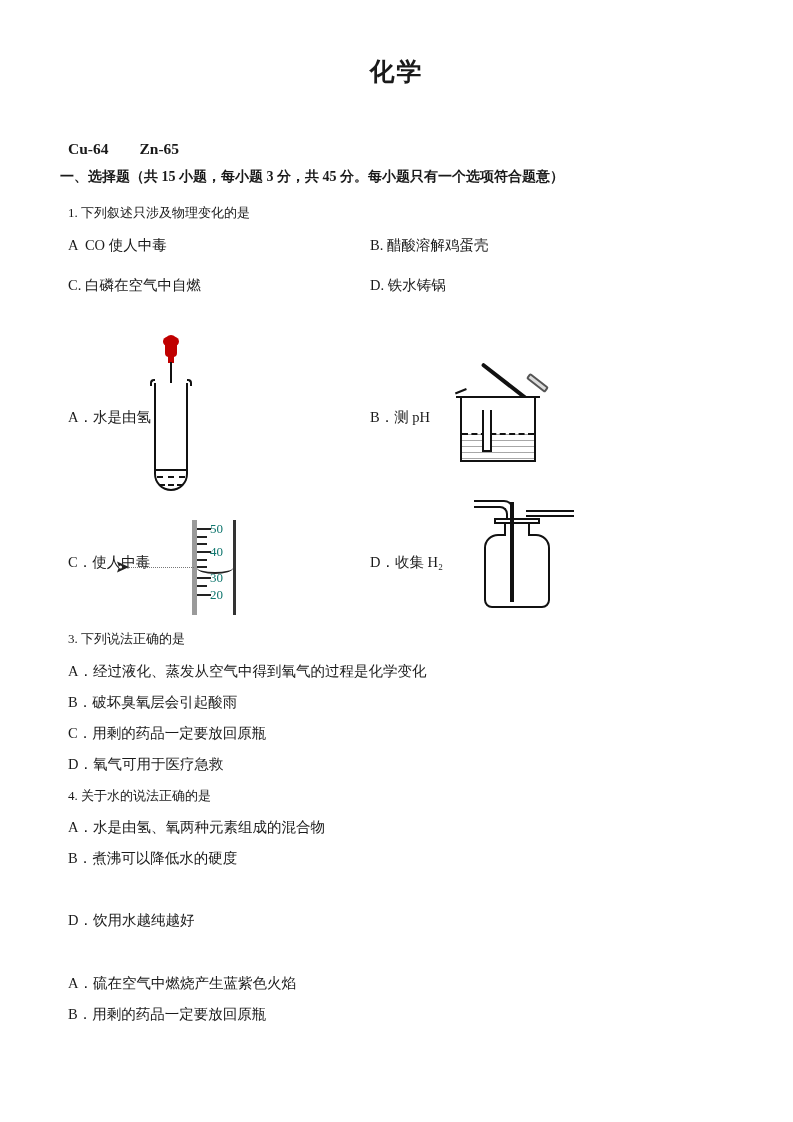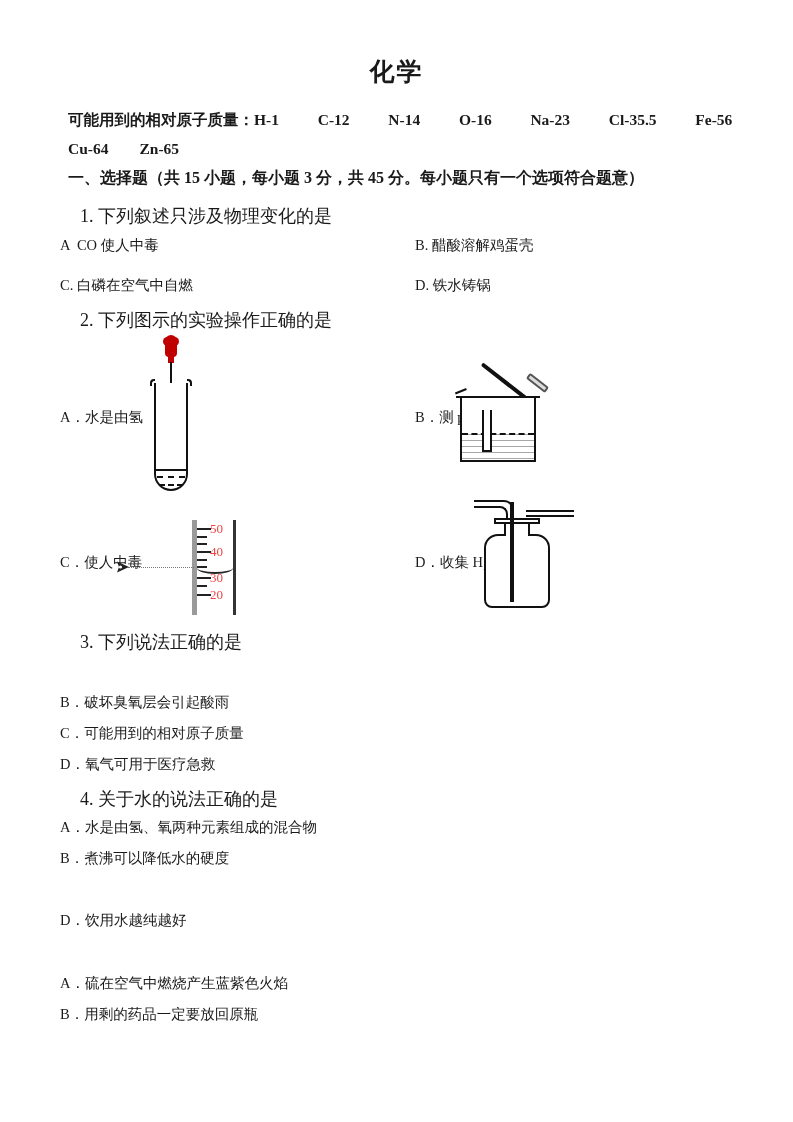--- a/index.html
+++ b/index.html
@@ -34,39 +34,39 @@
     position: absolute;
     left: 68px;
     font-size: 15.5px;
     font-weight: bold;
     white-space: pre;
   }
   #atomic-row-1 { top: 110px; }
   #atomic-row-2 { top: 140px; }
   .section-heading {
     position: absolute;
-    left: 68px;
+    left: 60px;
     top: 168px;
-    font-size: 16px;
+    font-size: 14px;
     font-weight: bold;
     white-space: pre;
   }
   .q-stem {
     position: absolute;
-    left: 80px;
-    font-size: 18px;
+    left: 68px;
+    font-size: 13px;
     white-space: pre;
   }
   .opt {
     position: absolute;
     font-size: 14.5px;
     white-space: pre;
   }
-  .opt.left  { left: 60px; }
-  .opt.right { left: 415px; }
+  .opt.left  { left: 68px; }
+  .opt.right { left: 370px; }
 
   
   .fig { position: absolute; }
 
   
   #fig-dropper { left: 140px; top: 335px; width: 70px; height: 165px; }
   .tt-body {
     position: absolute;
     left: 14px; top: 48px;
     width: 34px; height: 108px;
@@ -239,21 +239,21 @@
     left: 47px;
     width: 10px; height: 0;
     border-top: 2px solid #222;
   }
   .cy-tick.major { width: 14px; }
   .cy-label {
     position: absolute;
     left: 60px;
     font-size: 13px;
     font-family: "Liberation Serif", serif;
-    color: #ef4444;
+    color: #0f766e;
     line-height: 1;
   }
   .cy-meniscus {
     position: absolute;
     left: 47px; top: 42px;
     width: 36px; height: 12px;
     border-bottom: 2px solid #222;
     border-radius: 0 0 50% 50%;
     box-sizing: border-box;
   }
@@ -335,32 +335,30 @@
     box-sizing: border-box;
   }
 </style>
 </head>
 <body>
 
 <div class="page">
 
   <div class="doc-title">化学</div>
 
-  <div class="atomic-line" id="atomic-row-1">可能用到的相对原子质量：H-1          C-12          N-14          O-16          Na-23          Cl-35.5          Fe-56</div>
   <div class="atomic-line" id="atomic-row-2">Cu-64        Zn-65</div>
 
   <div class="section-heading">一、选择题（共 15 小题，每小题 3 分，共 45 分。每小题只有一个选项符合题意）</div>
 
   <div class="q-stem" style="top:204px">1. 下列叙述只涉及物理变化的是</div>
   <div class="opt left" style="top:236px">A  CO 使人中毒</div>
   <div class="opt right" style="top:236px">B. 醋酸溶解鸡蛋壳</div>
   <div class="opt left" style="top:276px">C. 白磷在空气中自燃</div>
   <div class="opt right" style="top:276px">D. 铁水铸锅</div>
 
-  <div class="q-stem" style="top:308px">2. 下列图示的实验操作正确的是</div>
 
   <div class="opt left" style="top:408px">A．水是由氢</div>
   <div class="opt right" style="top:408px">B．测 pH</div>
   <div class="opt left" style="top:553px">C．使人中毒</div>
   <div class="opt right" style="top:553px">D．收集 H₂</div>
 
   <div class="fig" id="fig-dropper">
     <div class="dropper-bulb"></div>
     <div class="dropper-neck"></div>
     <div class="dropper-stem"></div>
@@ -419,22 +417,23 @@
     <div class="gb-tube-bend"></div>
     <div class="gb-tube-bend2"></div>
     <div class="gb-tube-out"></div>
     <div class="gb-body"></div>
     <div class="gb-neck"></div>
     <div class="gb-stopper"></div>
     <div class="gb-tube-long"></div>
   </div>
 
   <div class="q-stem" style="top:630px">3. 下列说法正确的是</div>
+  <div class="opt left" style="top:662px">A．经过液化、蒸发从空气中得到氧气的过程是化学变化</div>
   <div class="opt left" style="top:693px">B．破坏臭氧层会引起酸雨</div>
-  <div class="opt left" style="top:724px">C．可能用到的相对原子质量</div>
+  <div class="opt left" style="top:724px">C．用剩的药品一定要放回原瓶</div>
   <div class="opt left" style="top:755px">D．氧气可用于医疗急救</div>
 
   <div class="q-stem" style="top:787px">4. 关于水的说法正确的是</div>
   <div class="opt left" style="top:818px">A．水是由氢、氧两种元素组成的混合物</div>
   <div class="opt left" style="top:849px">B．煮沸可以降低水的硬度</div>
   <div class="opt left" style="top:911px">D．饮用水越纯越好</div>
 
   <div class="opt left" style="top:1005px">B．用剩的药品一定要放回原瓶</div>
   <div class="opt left" style="top:974px">A．硫在空气中燃烧产生蓝紫色火焰</div>
 

